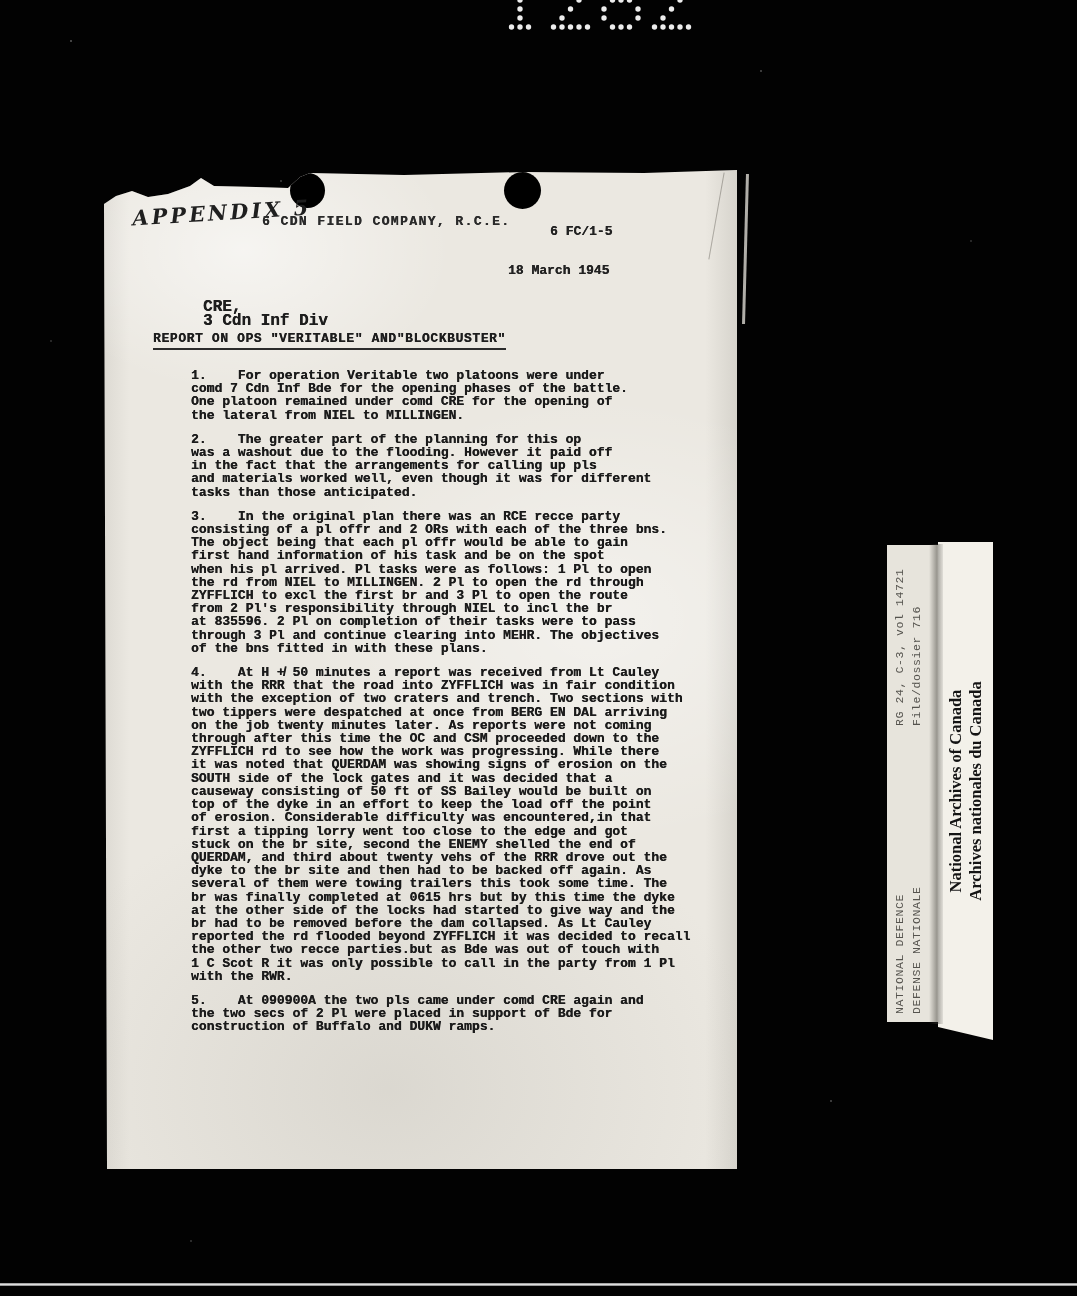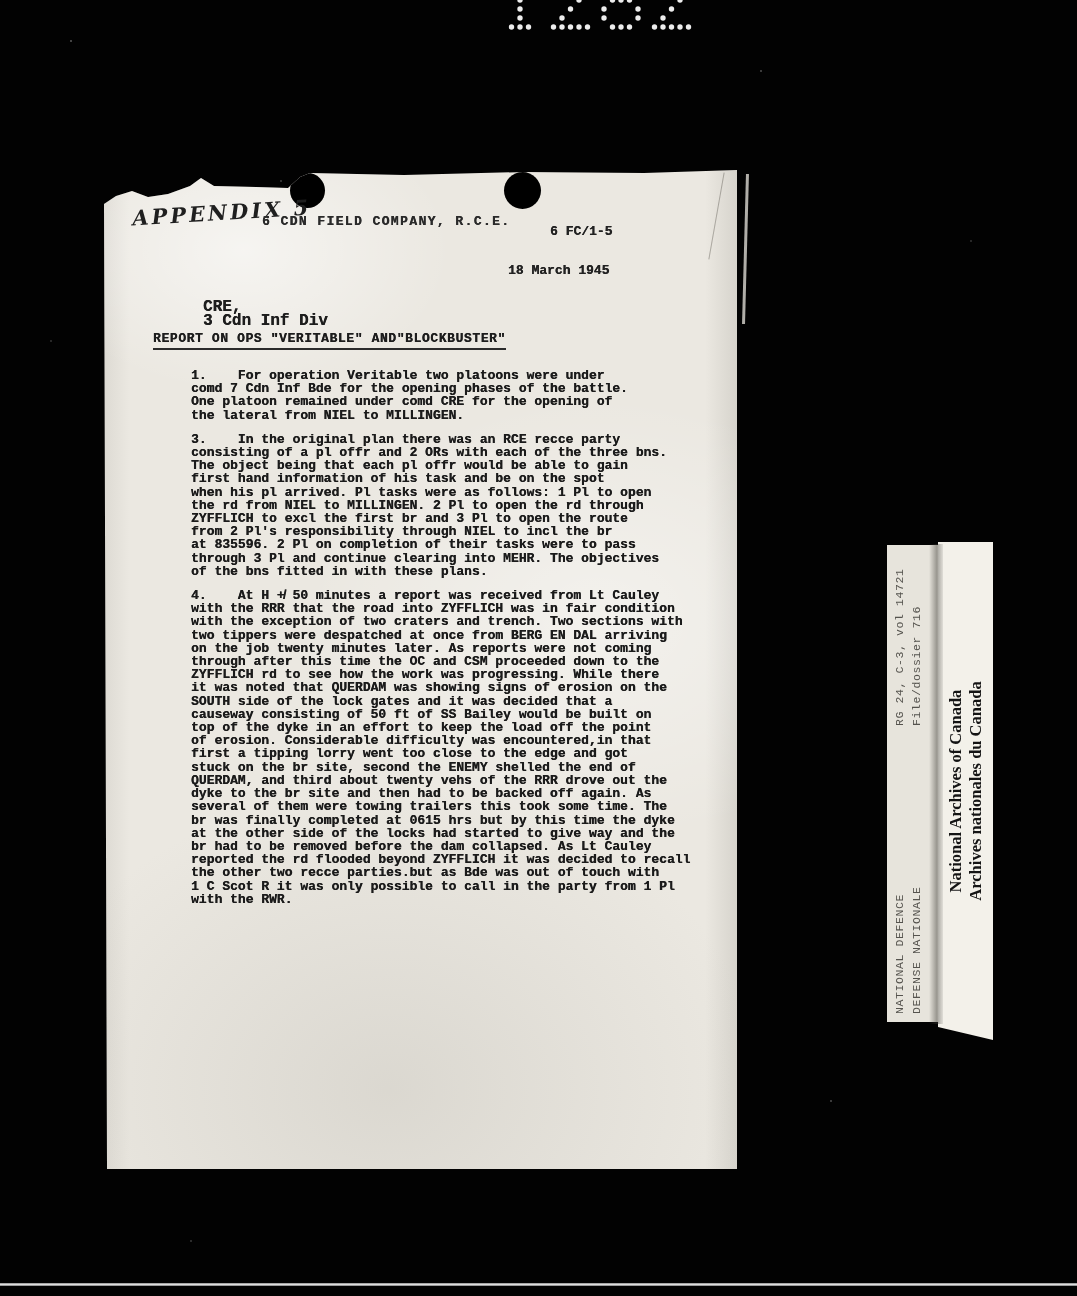--- a/index.html
+++ b/index.html
@@ -201,20 +201,25 @@
     <div class="date">18 March 1945</div>
     <div class="addressee">CRE,
 3 Cdn Inf Div</div>
     <div class="title">REPORT ON OPS "VERITABLE" AND"BLOCKBUSTER"</div>
 
     <div class="body-text">
       <div class="para">1.    For operation Veritable two platoons were under
 comd 7 Cdn Inf Bde for the opening phases of the battle.
 One platoon remained under comd CRE for the opening of
 the lateral from NIEL to MILLINGEN.</div>
+      <div class="para">2.    The greater part of the planning for this op
+was a washout due to the flooding. However it paid off
+in the fact that the arrangements for calling up pls
+and materials worked well, even though it was for different
+tasks than those anticipated.</div>
       <div class="para">3.    In the original plan there was an RCE recce party
 consisting of a pl offr and 2 ORs with each of the three bns.
 The object being that each pl offr would be able to gain
 first hand information of his task and be on the spot
 when his pl arrived. Pl tasks were as follows: 1 Pl to open
 the rd from NIEL to MILLINGEN. 2 Pl to open the rd through
 ZYFFLICH to excl the first br and 3 Pl to open the route
 from 2 Pl's responsibility through NIEL to incl the br
 at 835596. 2 Pl on completion of their tasks were to pass
 through 3 Pl and continue clearing into MEHR. The objectives
@@ -236,20 +241,23 @@
 QUERDAM, and third about twenty vehs of the RRR drove out the
 dyke to the br site and then had to be backed off again. As
 several of them were towing trailers this took some time. The
 br was finally completed at 0615 hrs but by this time the dyke
 at the other side of the locks had started to give way and the
 br had to be removed before the dam collapsed. As Lt Cauley
 reported the rd flooded beyond ZYFFLICH it was decided to recall
 the other two recce parties.but as Bde was out of touch with
 1 C Scot R it was only possible to call in the party from 1 Pl
 with the RWR.</div>
+      <div class="para">5.    At 090900A the two pls came under comd CRE again and
+the two secs of 2 Pl were placed in support of Bde for
+construction of Buffalo and DUKW ramps.</div>
     </div>
   </div>
 
   <div class="page-sliver"></div>
 
   <div class="strip strip-defence">
     <div class="strip-defence-inner">
       <span class="sd-l1a">NATIONAL DEFENCE</span>
       <span class="sd-l2a">DEFENSE NATIONALE</span>
       <span class="sd-l1b">RG 24, C-3, vol 14721</span>

